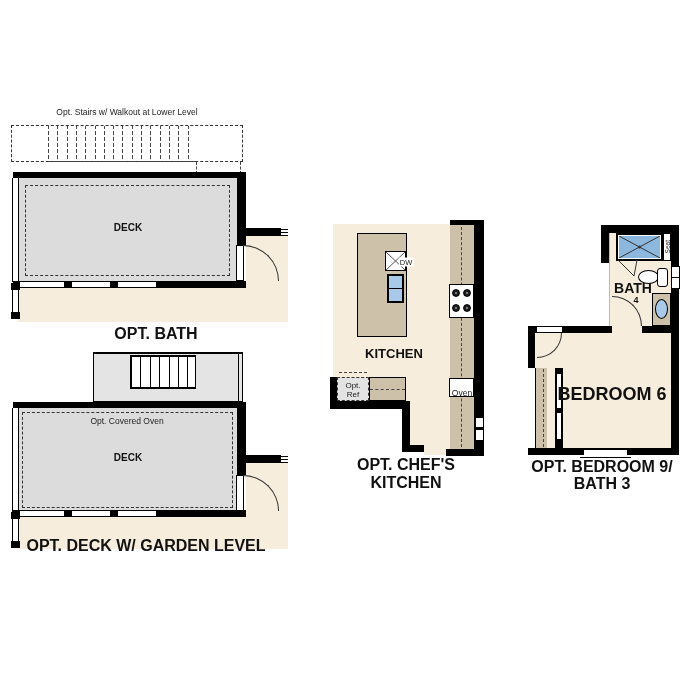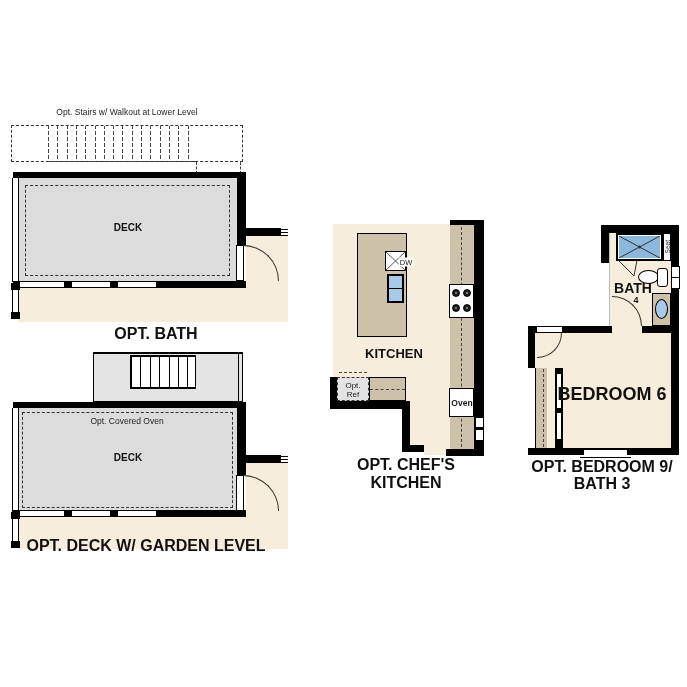--- a/index.html
+++ b/index.html
@@ -134,21 +134,21 @@
       <div class="abs" style="left:0; top:12px; width:13px; height:1px; background:#000;"></div>
     </div>
     <div class="lbl room" style="left:394px; top:353px; font-size:13px;">KITCHEN</div>
 
     <div class="whitebox" style="left:449px; top:284px; width:25px; height:34px;">
       <div class="burner" style="left:2px; top:4px;"></div>
       <div class="burner" style="left:13px; top:4px;"></div>
       <div class="burner" style="left:2px; top:19px;"></div>
       <div class="burner" style="left:13px; top:19px;"></div>
     </div>
-    <div class="whitebox" style="left:449px; top:388px; width:25px; height:29px;font-weight:bold;">
+    <div class="whitebox" style="left:449px; top:378px; width:25px; height:19px;">
       <div class="lbl" style="left:12px; top:14px; font-size:8.5px;">Oven</div>
     </div>
     <div class="whitebox" style="left:475px; top:417px; width:9px; height:11px;"></div>
     <div class="whitebox" style="left:475px; top:429px; width:9px; height:12px;"></div>
 
     <div class="hdash" style="left:339px; top:372px; width:28px;"></div>
     <div class="abs" style="left:337px; top:377px; width:32px; height:24px; background:#e3e3e3; border:1.5px dashed #333;">
       <div class="lbl" style="left:15px; top:7px; font-size:8px;">Opt.</div>
       <div class="lbl" style="left:15px; top:16px; font-size:8px;">Ref</div>
     </div>

